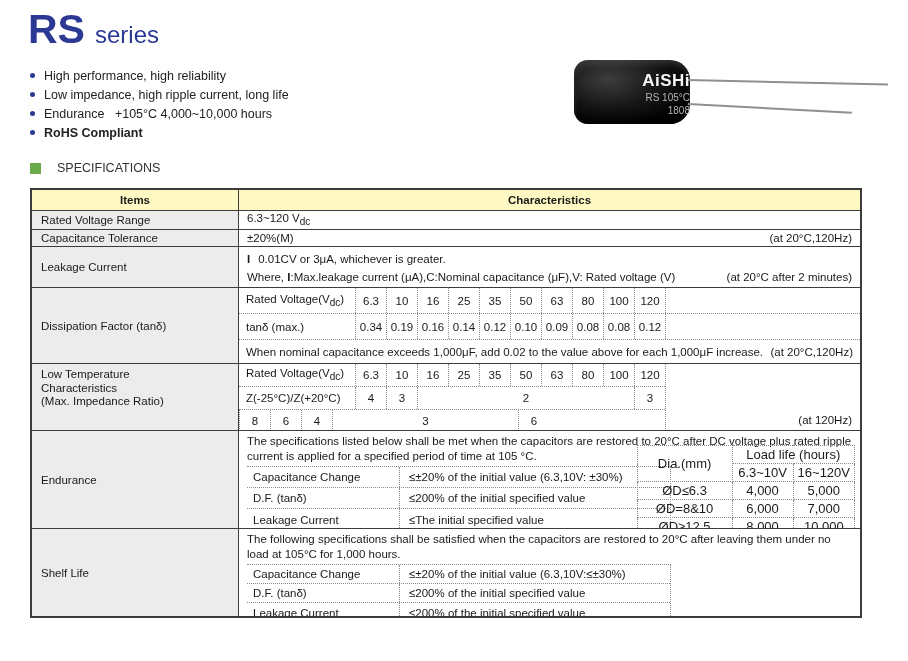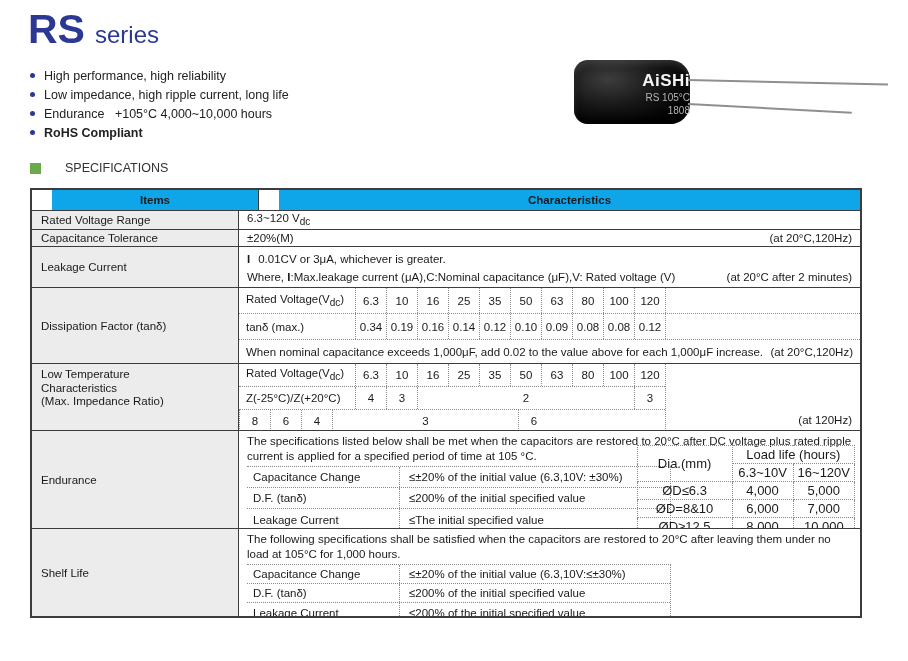--- a/index.html
+++ b/index.html
@@ -22,33 +22,33 @@
     background:radial-gradient(ellipse at 30% 30%, #3d3d3d 0%, #151515 45%, #000 80%);
     border-radius:14px 20px 20px 14px;box-shadow:inset 0 4px 6px rgba(255,255,255,0.15), inset 0 -5px 8px rgba(0,0,0,0.8);
     text-align:right;}
   .cap-brand{margin-top:11px;color:#f5f5f5;font-weight:bold;font-size:17px;letter-spacing:0.5px;}
   .cap-line{color:#b5b5b5;font-size:10px;line-height:13px;}
   .lead{position:absolute;height:2px;background:#8f8f8f;transform-origin:left center;}
   .lead1{left:130px;top:27px;width:200px;transform:rotate(1.3deg);}
   .lead2{left:130px;top:51px;width:164px;transform:rotate(3.1deg);}
 
   
-  .spec-heading{position:absolute;left:30px;top:161px;display:flex;align-items:center;gap:24px;
+  .spec-heading{position:absolute;left:30px;top:161px;display:flex;align-items:center;gap:16px;
     font-size:12.5px;color:#333;}
   .green-sq{width:11px;height:11px;background:#6aaa4b;flex:none;}
 
   
   .main-table{position:absolute;left:30px;top:188px;width:832px;border:2px solid #3c3c3c;box-sizing:border-box;background:#fff;}
   .trow{display:flex;border-top:1px solid #3c3c3c;box-sizing:border-box;}
   .trow:first-child{border-top:none;}
   .tlabel{width:207px;flex:none;background:#ececec;border-right:1px solid #3c3c3c;
     display:flex;align-items:center;padding-left:9px;font-size:11.5px;box-sizing:border-box;}
   .tvalue{flex:1;position:relative;font-size:11.5px;box-sizing:border-box;overflow:hidden;}
-  .hdr-row .tlabel,.hdr-row .tvalue{background:#0ea5e9;justify-content:center;align-items:center;
-    display:flex;font-weight:bold;padding-left:0;margin-left:20px;}
+  .hdr-row .tlabel,.hdr-row .tvalue{background:#fef9c3;justify-content:center;align-items:center;
+    display:flex;font-weight:bold;padding-left:0;}
   .vrow{display:flex;align-items:center;padding:0 8px;}
   .between{justify-content:space-between;}
   sub{font-size:10px;}
 
   
   .lk-line1{display:flex;align-items:center;padding:4px 8px 0 8px;height:16px;}
   .lk-line1 b{margin-right:8px;}
   .lk-line2{display:flex;align-items:center;justify-content:space-between;padding:2px 8px 0 8px;height:16px;}
 
   

